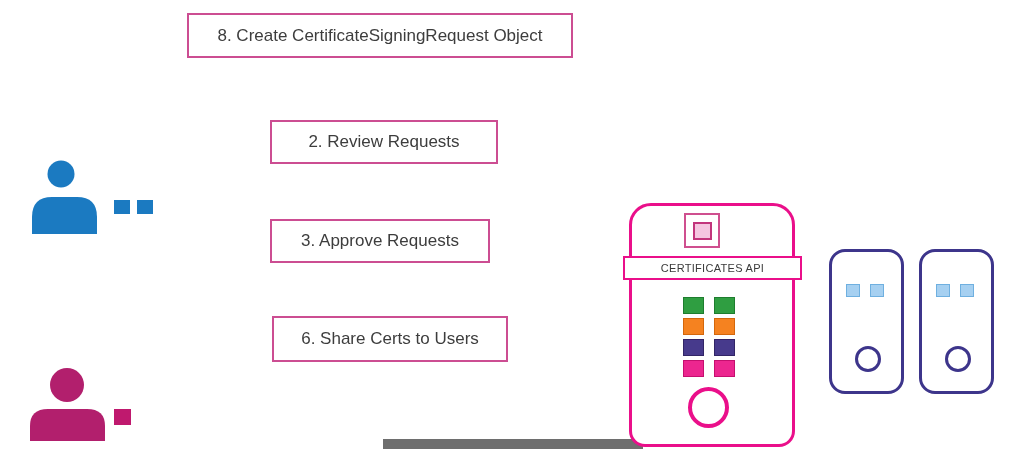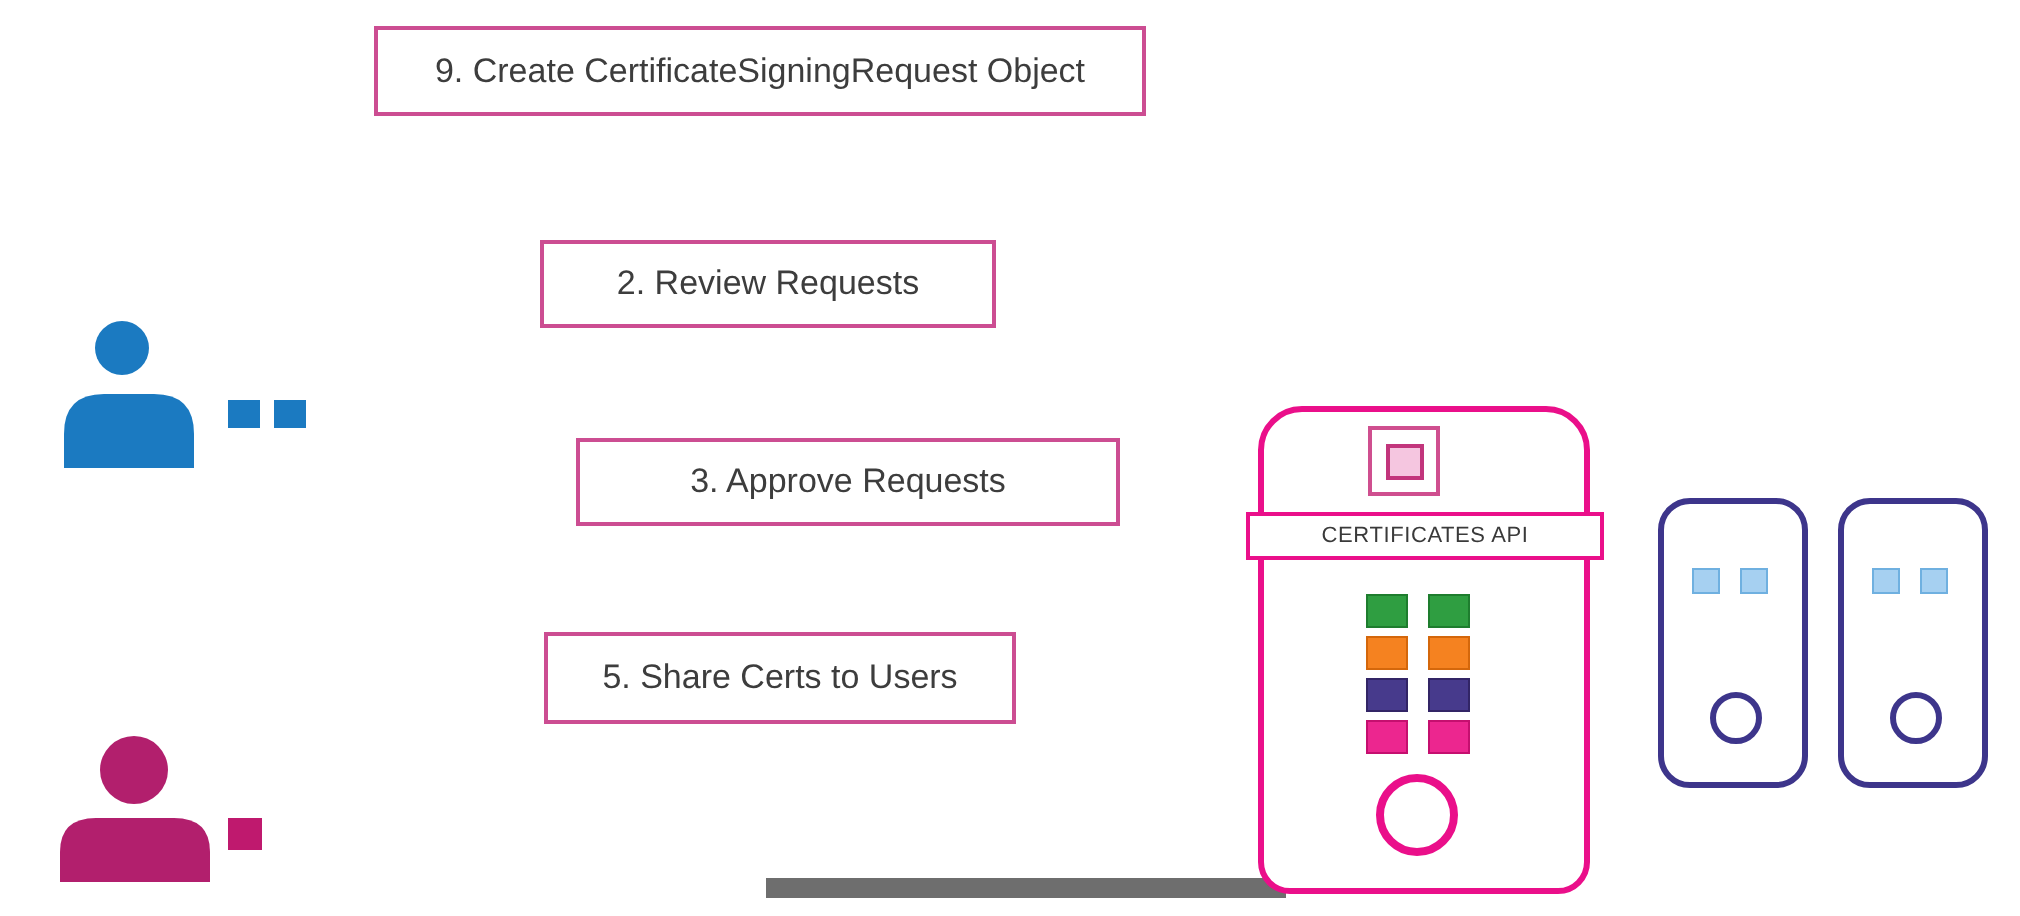--- a/index.html
+++ b/index.html
@@ -15,21 +15,21 @@
   
   .step-box {
     border: 2px solid #cc4d92;
     background: #ffffff;
     display: flex; align-items: center; justify-content: center;
     color: #3d3d3d;
     font-size: 17px;
   }
   #step1 { left: 187px; top: 13px;  width: 386px; height: 45px; }
   #step2 { left: 270px; top: 120px; width: 228px; height: 44px; }
-  #step3 { left: 288px; top: 219px; width: 272px; height: 44px; }
+  #step3 { left: 270px; top: 219px; width: 220px; height: 44px; }
   #step4 { left: 272px; top: 316px; width: 236px; height: 46px; }
 
   
   .badge { position: absolute; box-sizing: border-box; }
   #admin-badge-1 { left: 114px; top: 200px; width: 16px; height: 14px; }
   #admin-badge-2 { left: 137px; top: 200px; width: 16px; height: 14px; }
   #user-badge-1  { left: 114px; top: 409px; width: 17px; height: 16px; }
 
   
   #api-panel {
@@ -88,30 +88,30 @@
 
   #progress-bar {
     left: 383px; top: 439px; width: 260px; height: 10px;
     background: #6e6e6e; z-index: 1;
   }
 </style>
 </head>
 <body>
 
 <div id="step1" class="abs step-box" style="border-color: rgb(204, 77, 146); color: rgb(61, 61, 61);">
-  <span>9. Create CertificateSigningRequest Object</span>
+  <span>8. Create CertificateSigningRequest Object</span>
 </div>
 <div id="step2" class="abs step-box" style="border-color: rgb(204, 77, 146); color: rgb(61, 61, 61);">
   <span>2. Review Requests</span>
 </div>
 <div id="step3" class="abs step-box" style="border-color: rgb(204, 77, 146); color: rgb(61, 61, 61);">
   <span>3. Approve Requests</span>
 </div>
 <div id="step4" class="abs step-box" style="border-color: rgb(204, 77, 146); color: rgb(61, 61, 61);">
-  <span>5. Share Certs to Users</span>
+  <span>6. Share Certs to Users</span>
 </div>
 
 <svg class="abs" style="left:31px; top:160px;" width="67" height="74" viewBox="0 0 67 74">
   <g fill="#1b7ac1">
     <circle cx="30" cy="14" r="13.5"></circle>
     <path d="M1,74 L1,57 Q1,37 21,37 L46,37 Q66,37 66,57 L66,74 Z"></path>
   </g>
 </svg>
 <div id="admin-badge-1" class="badge" style="background-color: rgb(27, 122, 193);"></div>
 <div id="admin-badge-2" class="badge" style="background-color: rgb(27, 122, 193);"></div>

